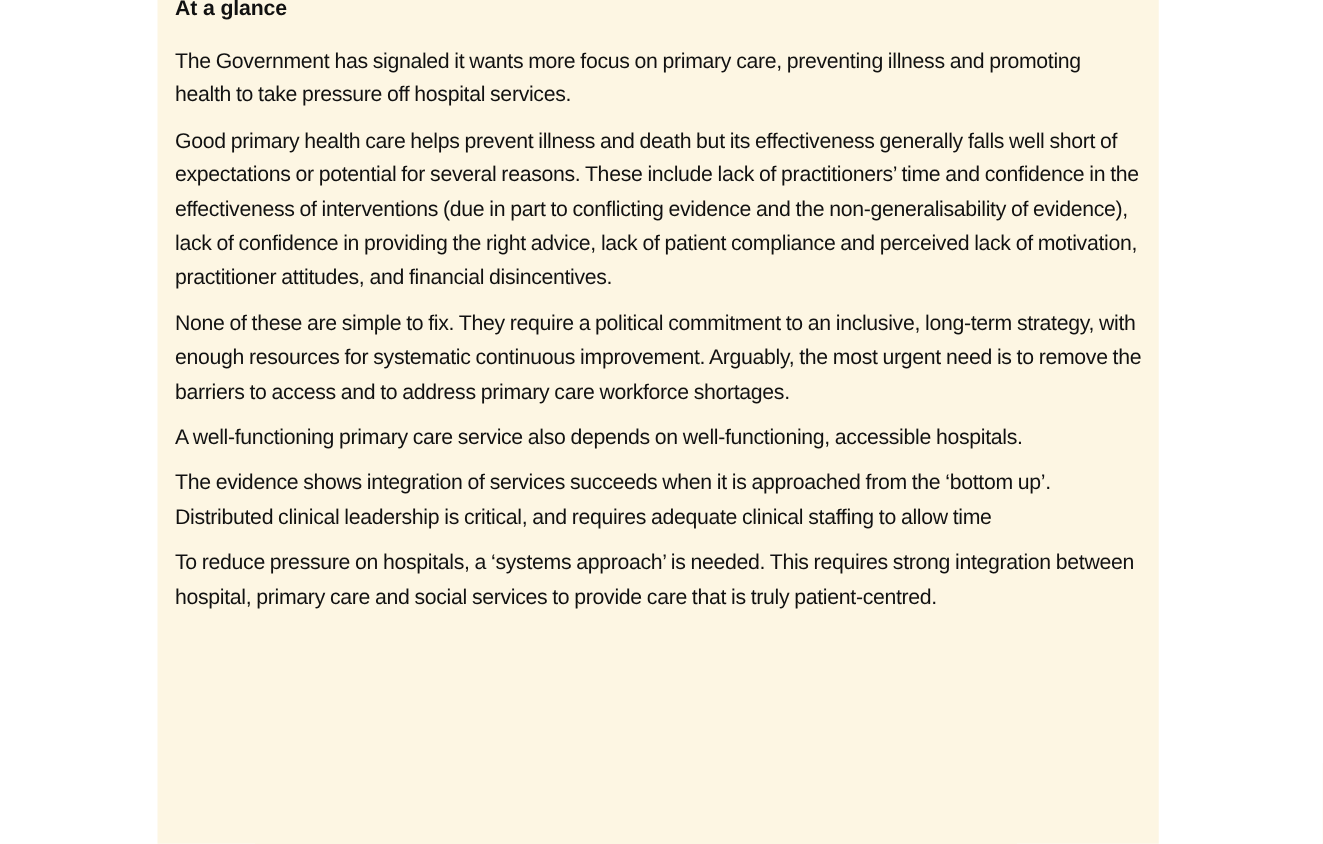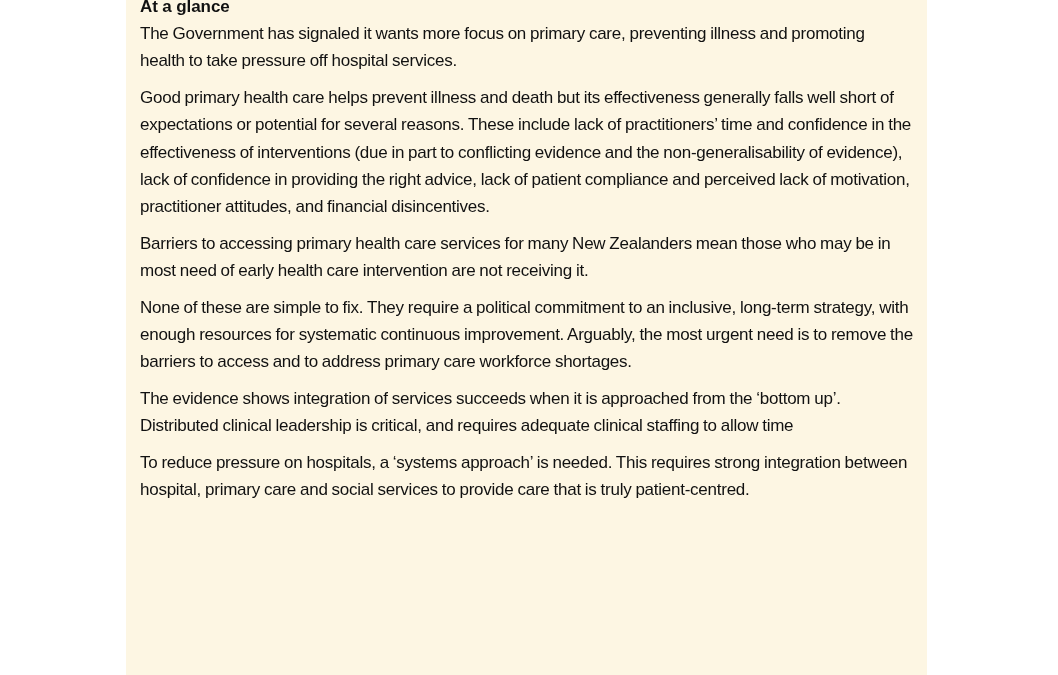--- a/index.html
+++ b/index.html
@@ -36,28 +36,28 @@
     padding-top: 1px;
     letter-spacing: -0.1px;
   }
   .para {
     font-size: 17px;
     line-height: 27.4px;
     margin: 9px 0 0 0;
     letter-spacing: -0.25px;
     word-spacing: -0.5px;
   }
-  .para.first { margin-top: 1px; }
+  .para.first { margin-top: 16px; }
 </style>
 </head>
 <body>
 
 <div class="page">
   <div class="glance-box">
     <h2 class="glance-title">At a glance</h2>
     <p class="para first">The Government has signaled it wants more focus on primary care, preventing illness and promoting health to take pressure off hospital services.</p>
     <p class="para">Good primary health care helps prevent illness and death but its effectiveness generally falls well short of expectations or potential for several reasons. These include lack of practitioners’ time and confidence in the effectiveness of interventions (due in part to conflicting evidence and the non-generalisability of evidence), lack of confidence in providing the right advice, lack of patient compliance and perceived lack of motivation, practitioner attitudes, and financial disincentives.</p>
-    <p class="para">Barriers to accessing primary health care services for many New Zealanders mean those who may be in most need of early health care intervention are not receiving it.</p>
     <p class="para">None of these are simple to fix. They require a political commitment to an inclusive, long-term strategy, with enough resources for systematic continuous improvement. Arguably, the most urgent need is to remove the barriers to access and to address primary care workforce shortages.</p>
+    <p class="para">A well-functioning primary care service also depends on well-functioning, accessible hospitals.</p>
     <p class="para">The evidence shows integration of services succeeds when it is approached from the ‘bottom up’. Distributed clinical leadership is critical, and requires adequate clinical staffing to allow time</p>
     <p class="para">To reduce pressure on hospitals, a ‘systems approach’ is needed. This requires strong integration between hospital, primary care and social services to provide care that is truly patient-centred.</p>
   </div>
 </div>
 
 </body></html>

